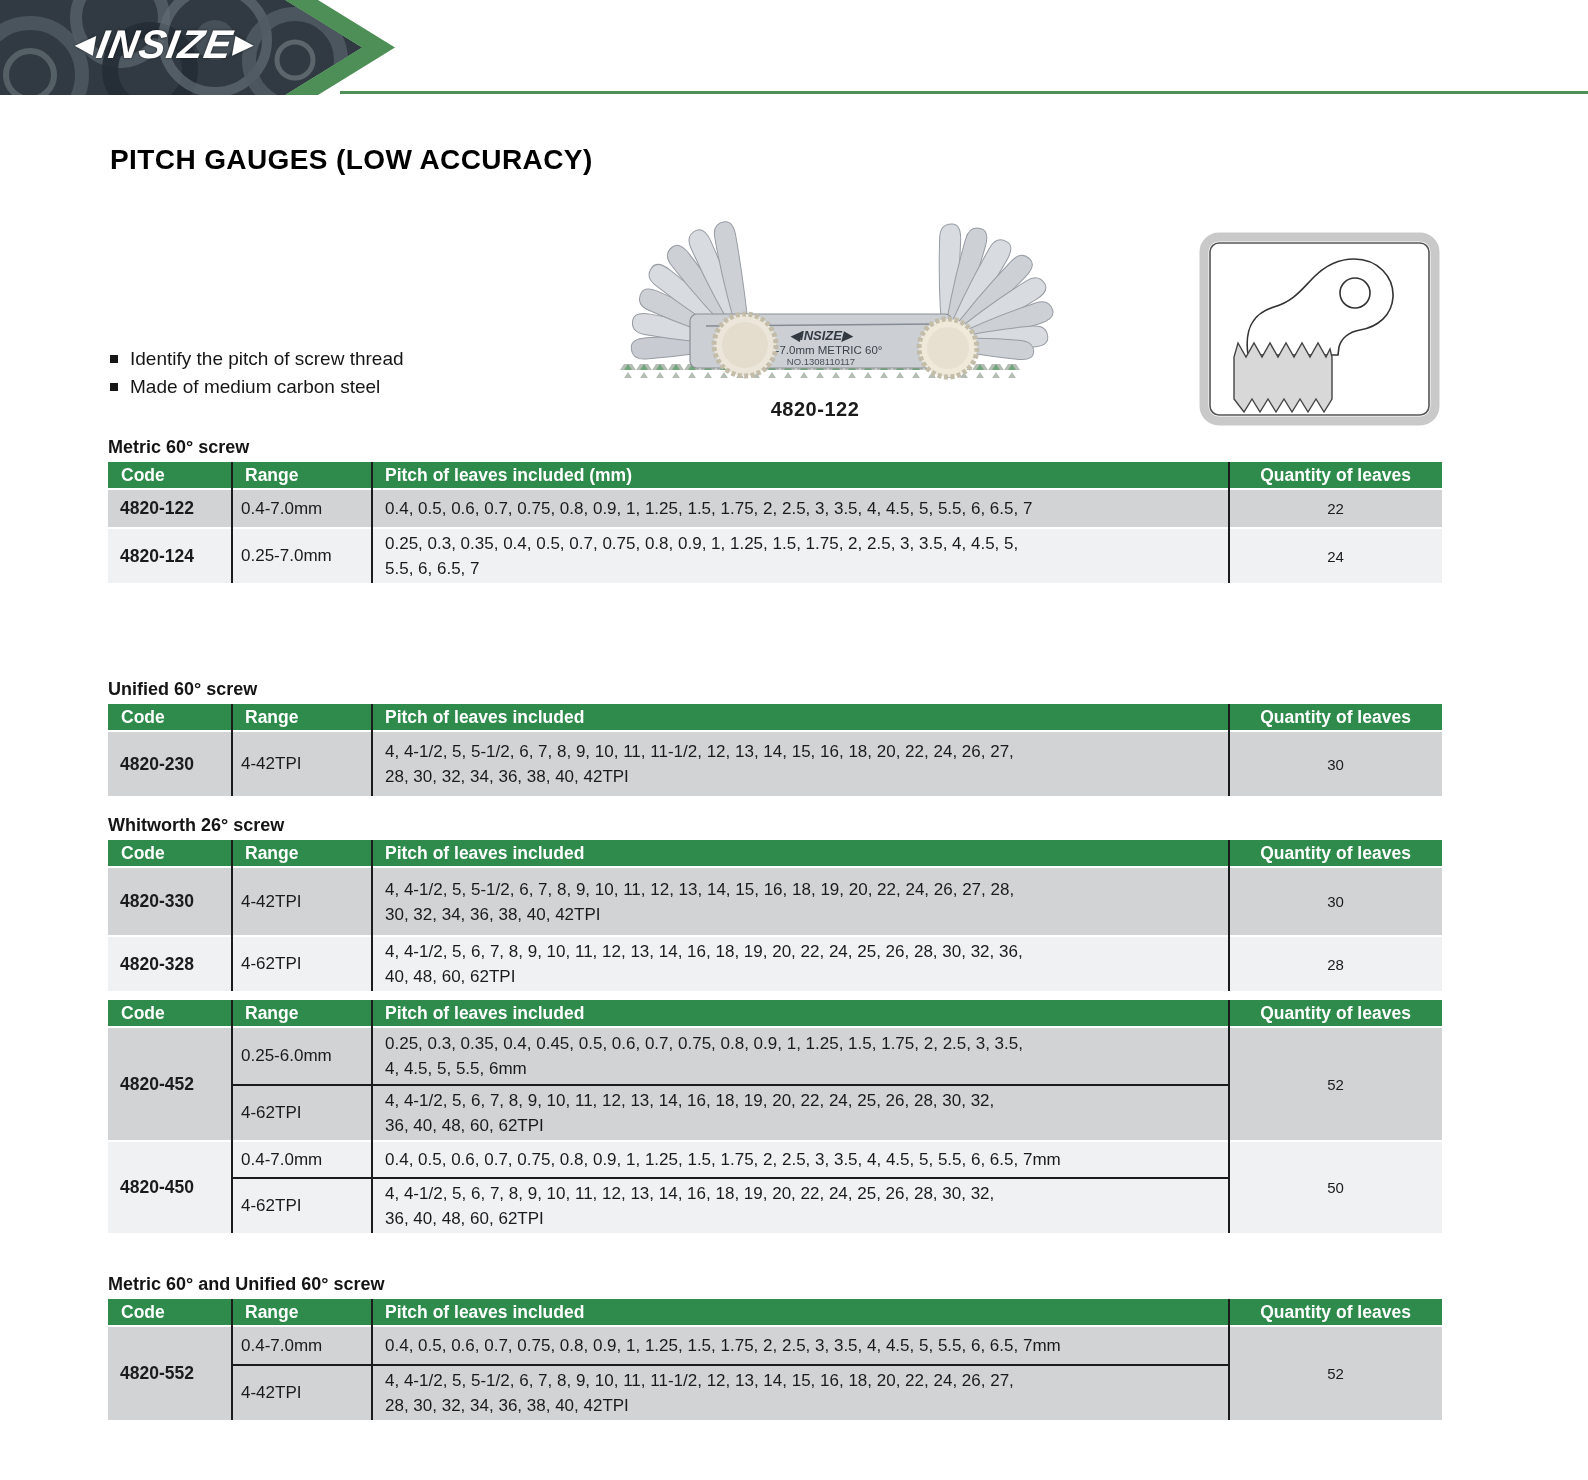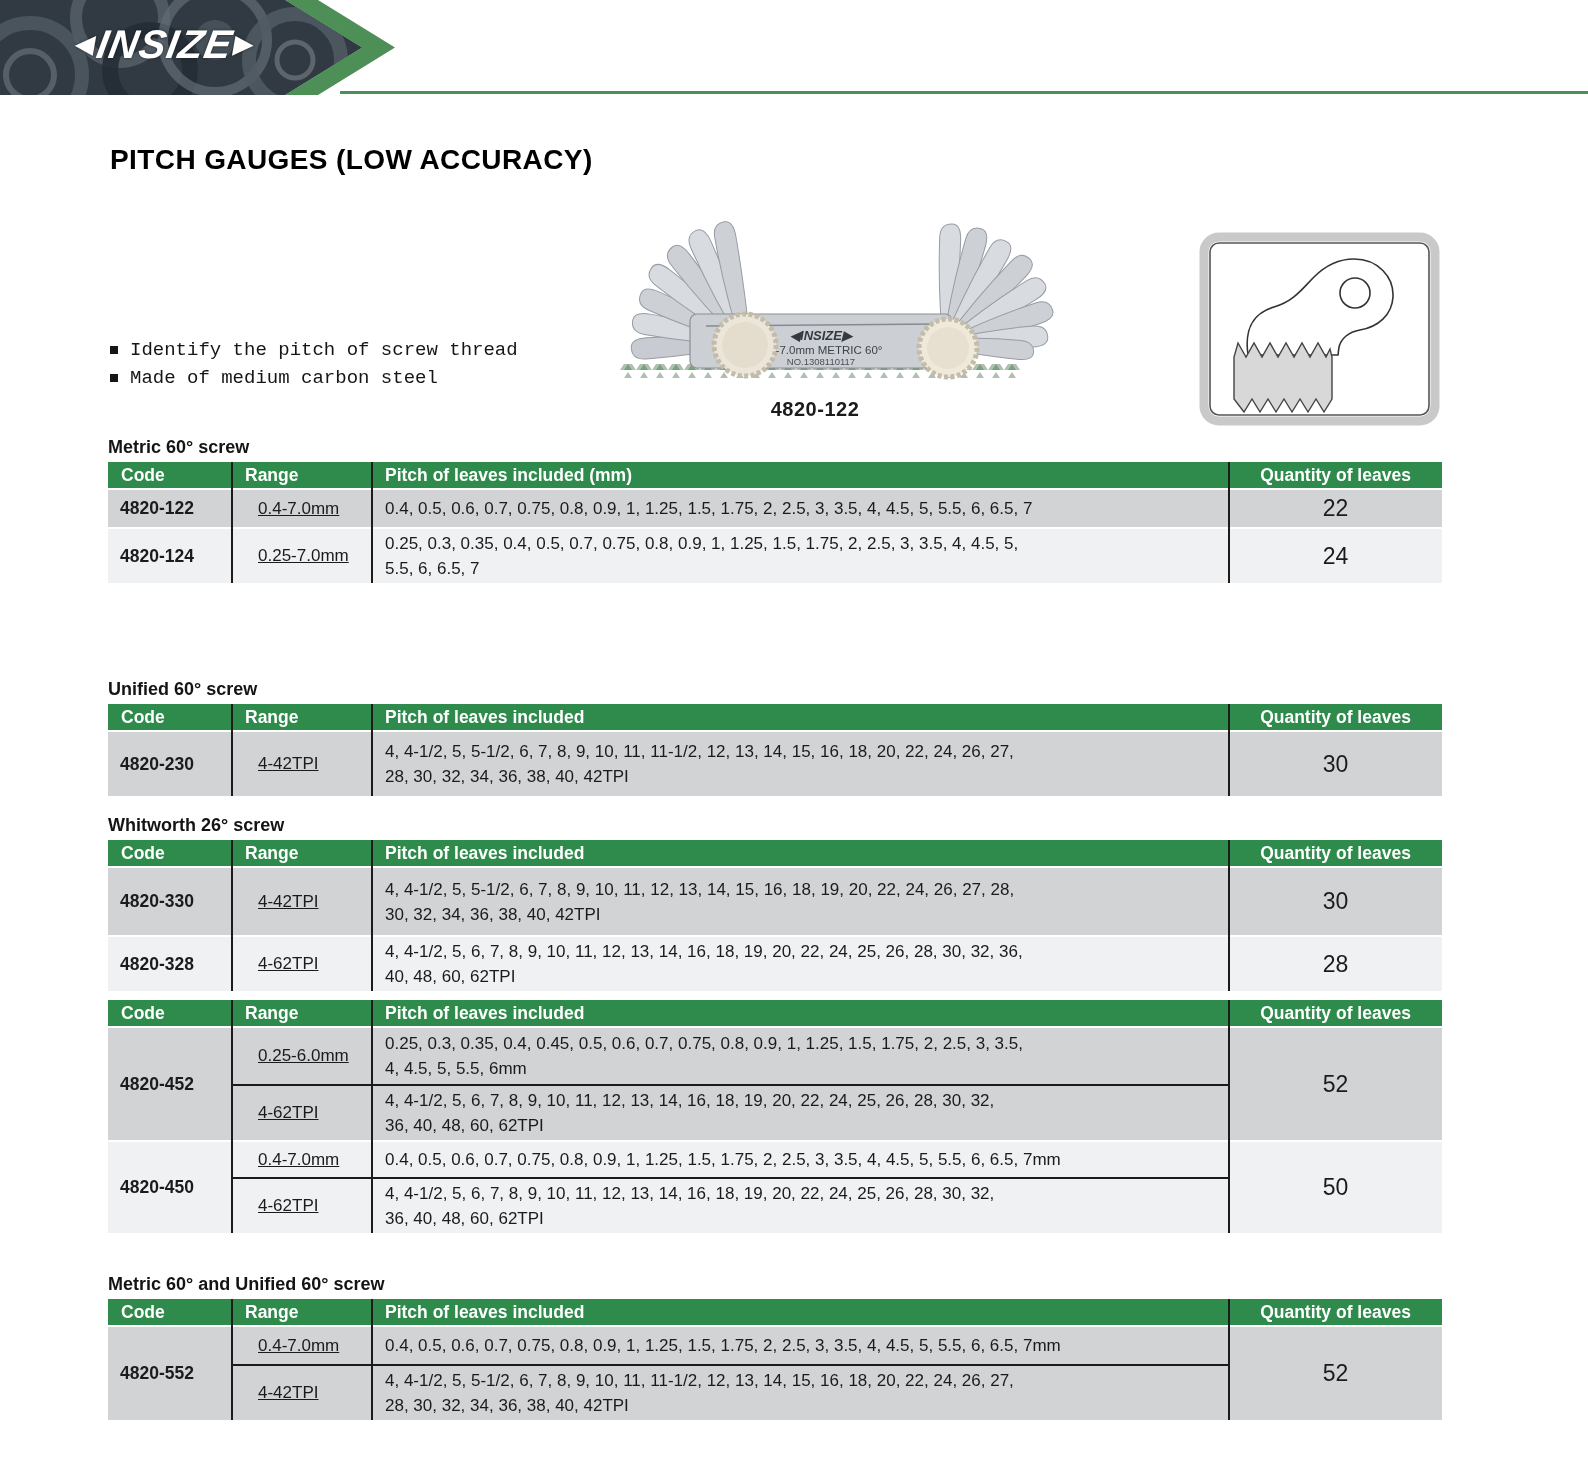--- a/index.html
+++ b/index.html
@@ -34,41 +34,41 @@
     position:absolute;top:0;left:285px;width:115px;height:95px;background:var(--green2);
     clip-path:polygon(33px 0,110px 50%,33px 100%,0 100%,77px 50%,0 0);
   }
   .banner-rule{position:absolute;top:91px;left:340px;right:0;height:3px;background:var(--green2);}
   
   .page-title{
     position:absolute;top:144px;left:110px;
     font-size:28px;font-weight:bold;letter-spacing:.4px;color:#000000;
   }
   
-  .features{position:absolute;top:336px;left:110px;list-style:none;font-family:Liberation Mono, monospace;}
+  .features{position:absolute;top:345px;left:110px;list-style:none;}
   .features li{display:flex;align-items:baseline;font-size:19px;line-height:28px;color:#161616;}
   .bullet{width:8px;height:8px;background:#161616;margin-right:12px;flex:0 0 auto;align-self:center;}
   .product-fig{position:absolute;top:188px;left:540px;width:550px;text-align:center;}
   .product-caption{font-size:20px;font-weight:bold;margin-top:14px;letter-spacing:.5px;}
   .drawing-box{position:absolute;top:231px;left:1198px;}
   
   .tbl-sec{position:absolute;left:108px;width:1334px;}
   .tbl-title{font-size:18px;font-weight:bold;color:#141414;margin:0 0 6px 0;line-height:18px;}
   .tbl-wrap{position:relative;width:1334px;}
   table{border-collapse:separate;border-spacing:0;width:1334px;table-layout:fixed;}
   thead th{
     background:var(--green);color:#fff;font-weight:bold;font-size:17.5px;
     height:28px;text-align:left;padding:0 0 0 13px;border-bottom:2px solid #fff;
   }
   thead th.qty{text-align:center;padding:0;}
   td{vertical-align:middle;font-size:17px;color:var(--ink);}
   td.code-cell{font-weight:bold;font-size:17.5px;padding-left:12px;}
-  td.range-cell{padding-left:26px;text-decoration:underline;}
+  td.range-cell{padding-left:9px;}
   td.pitch-cell{padding:2px 8px 2px 13px;line-height:25px;white-space:pre-line;}
-  td.qty-cell{text-align:center;padding:0;font-size:23px;}
+  td.qty-cell{text-align:center;padding:0;font-size:15px;}
   tr.grp-gray td{background:var(--row-gray);}
   tr.grp-light td{background:var(--row-light);}
   td.subdiv{border-top:2px solid #1b1b1b;}
   td.grp-sep{border-top:2px solid #ffffff;}
   .vline{position:absolute;top:0;bottom:0;width:2px;background:#1c1c1c;}
 </style>
 </head>
 <body>
 
 <div class="banner">

